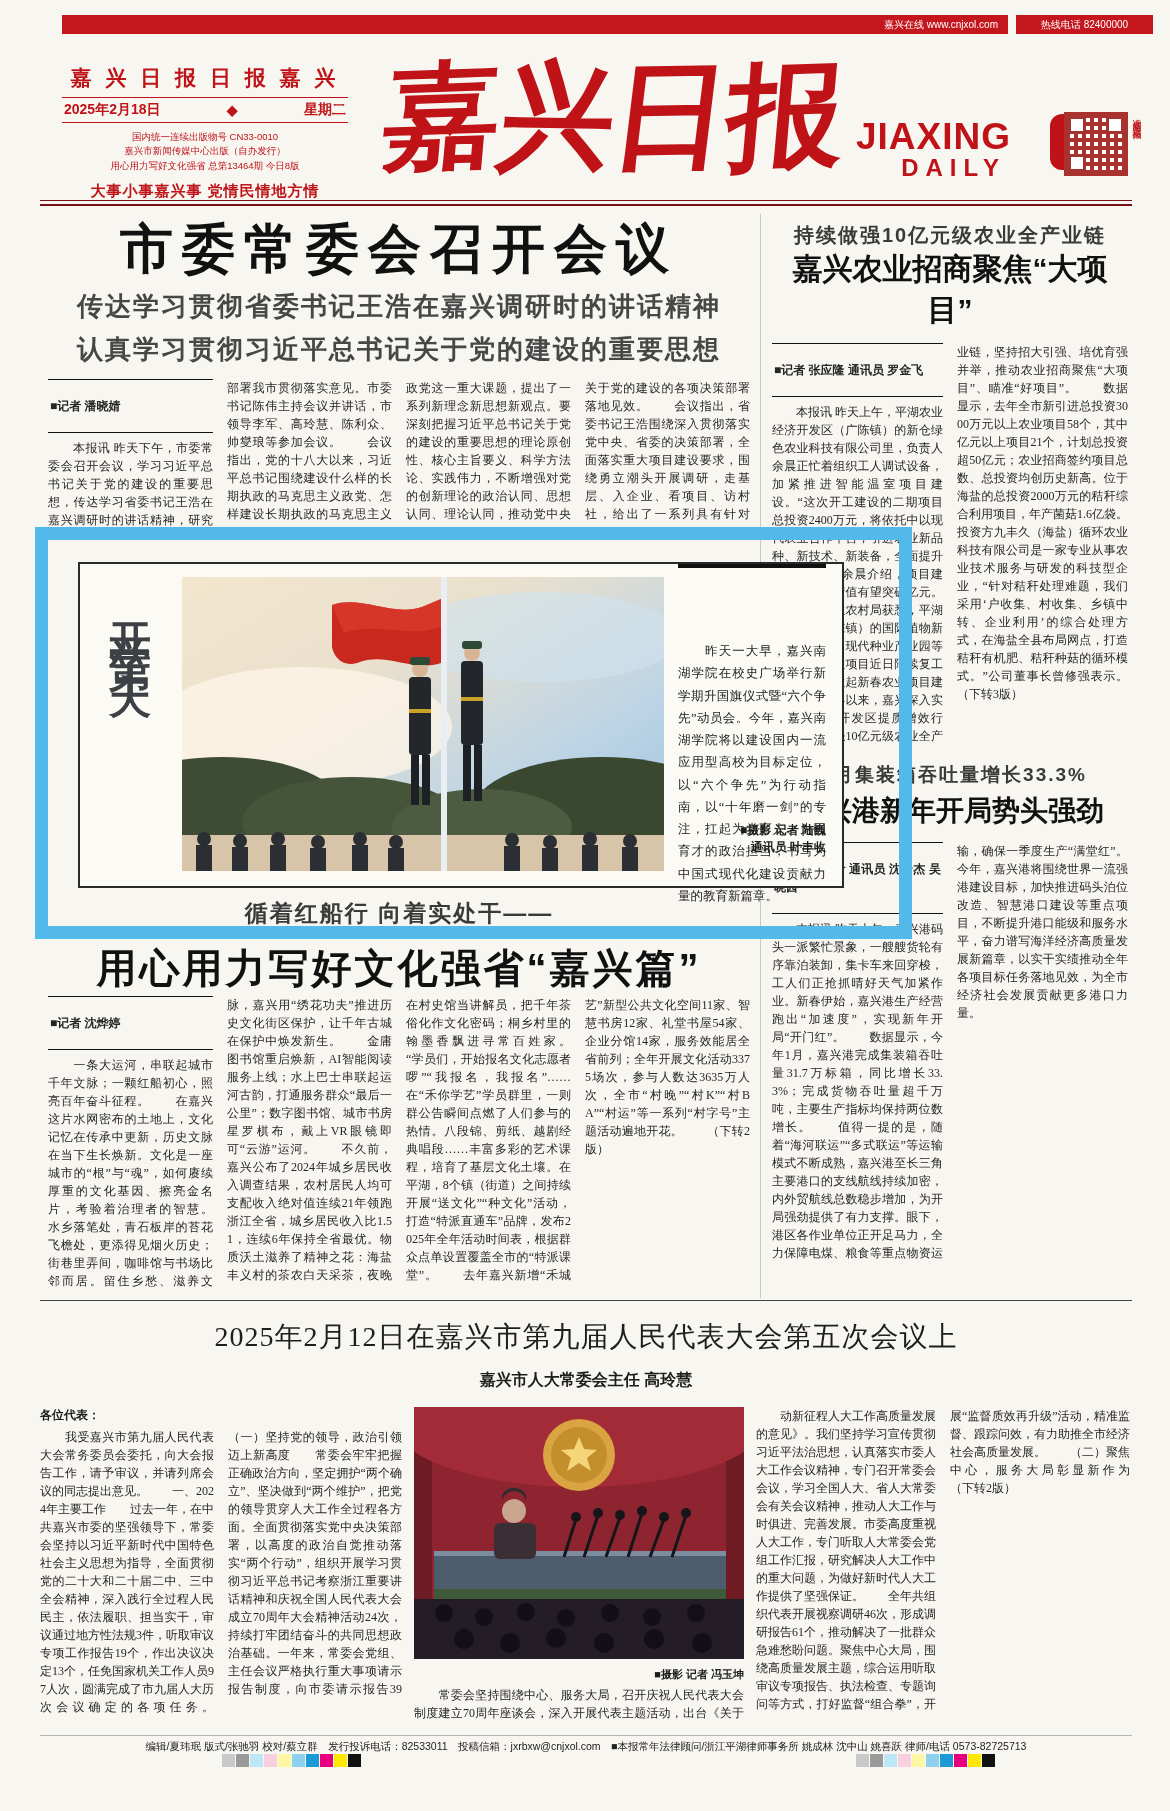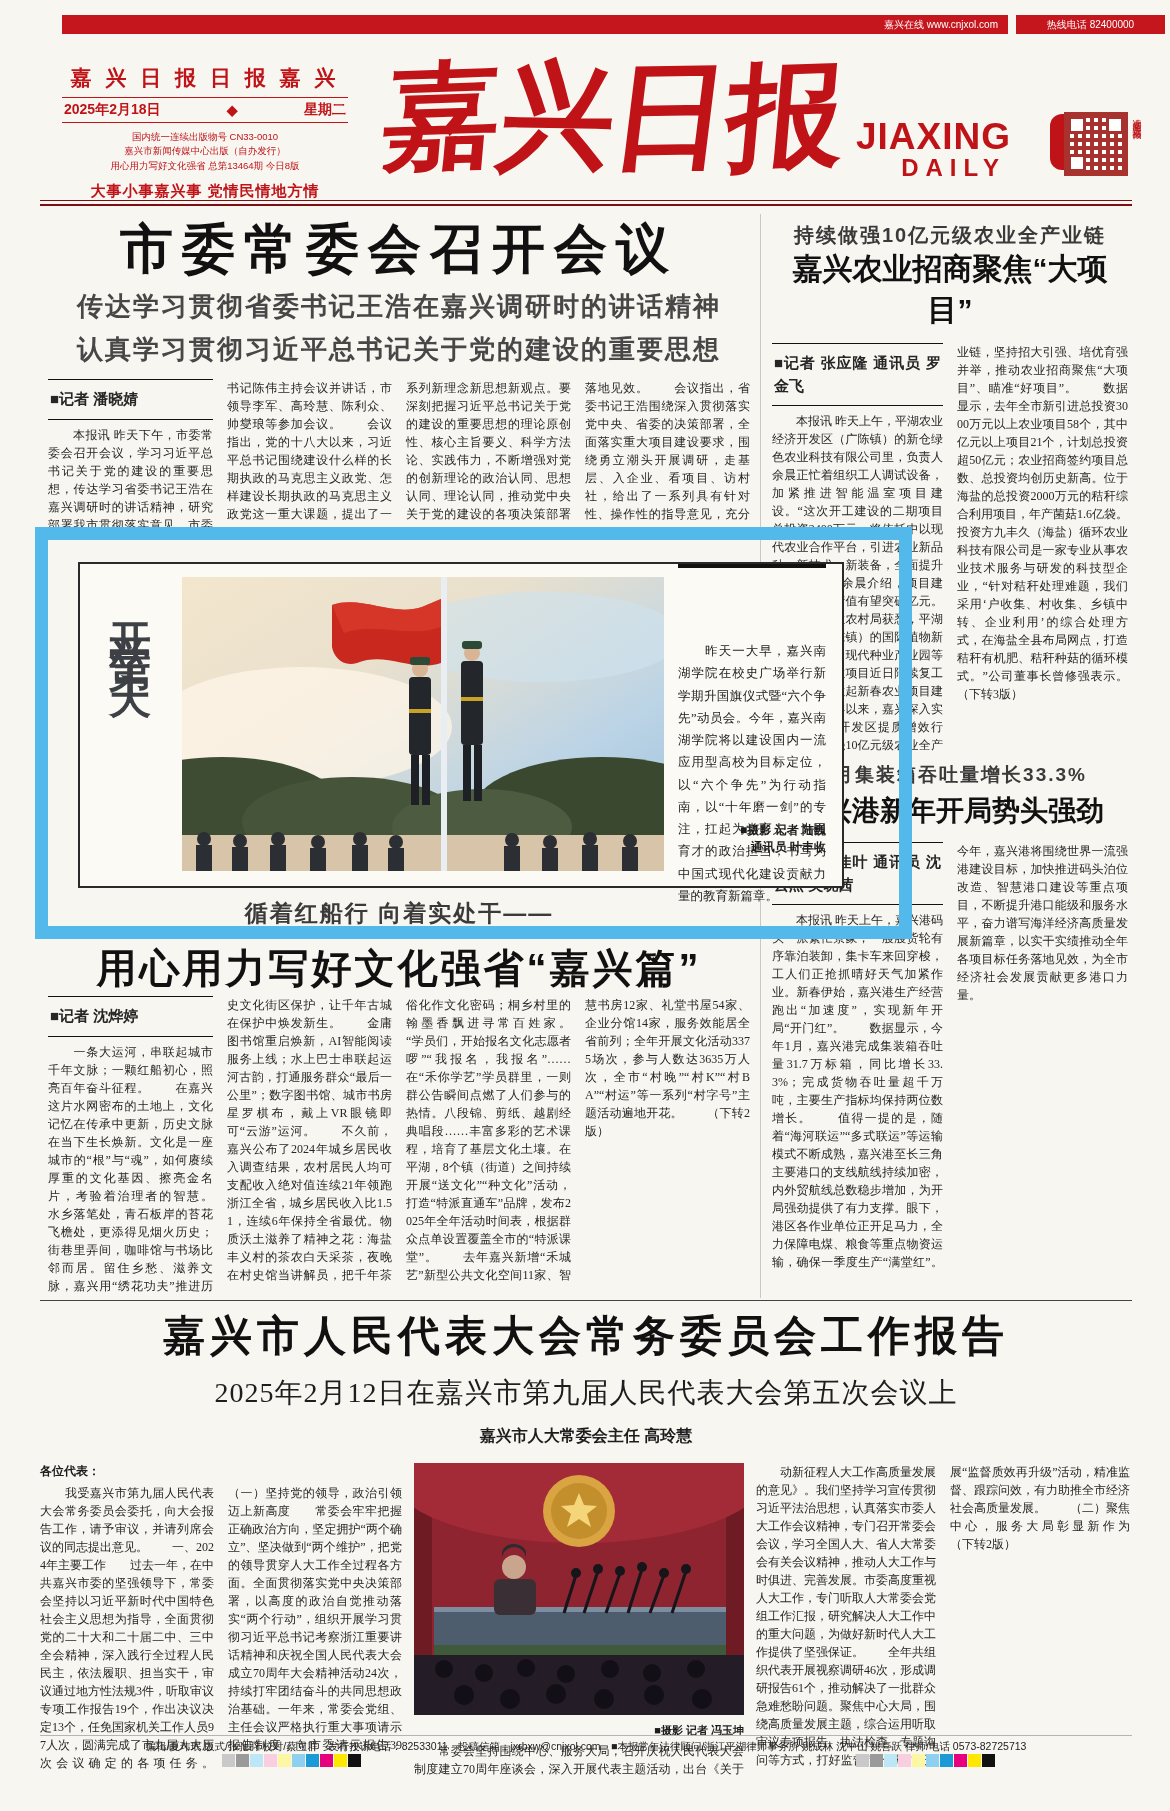--- a/index.html
+++ b/index.html
@@ -4,22 +4,22 @@
 <style>
   html,body{margin:0;padding:0;background:#e9e7e2;}
   #page{position:relative;width:1170px;height:1811px;margin:0 auto;background:#f8f6f1;overflow:hidden;
         font-family:"Liberation Sans",sans-serif;color:#1c1c1c;}
   .abs{position:absolute;}
   .red{color:#bf1318;}
   .ctr{text-align:center;}
   .serif{font-family:"Liberation Serif","DejaVu Serif",serif;}
   .bodytxt{font-size:12px;line-height:1.5;text-align:justify;word-break:break-all;color:#262626;
            font-family:"Liberation Serif","DejaVu Serif",serif;column-gap:14px;column-fill:auto;overflow:hidden;}
-  .byline{font-weight:bold;font-size:15px;border-top:1.5px solid #111;border-bottom:1px solid #111;
-          padding:8px 2px;margin-bottom:6px;font-family:"Liberation Sans",sans-serif;break-inside:avoid;}
+  .byline{font-weight:bold;font-size:12px;border-top:1.5px solid #111;border-bottom:1px solid #111;
+          padding:17px 2px;margin-bottom:6px;font-family:"Liberation Sans",sans-serif;break-inside:avoid;}
   .kicker{font-weight:bold;color:#3a3a3a;letter-spacing:2px;}
   .headline{font-weight:bold;color:#111;}
   .topbar{background:#c5161d;color:#fff;font-size:10px;line-height:19px;}
   .mast-small{font-size:9.5px;line-height:1.5;color:#bf1318;text-align:center;}
   .rule-dbl{border-top:1px solid #7a1016;border-bottom:2px solid #7a1016;height:3px;}
   .vline{border-left:1px solid #c9c9c9;}
   .title-char{font-family:"Liberation Serif","DejaVu Serif",serif;font-weight:bold;color:#bf1318;
               font-size:116px;display:inline-block;transform:skewX(-7deg) rotate(-2deg);margin-right:-6px;}
   .qr{background:
       repeating-linear-gradient(0deg,#a8322e 0 4px,transparent 4px 8px),
@@ -30,21 +30,21 @@
   .capt{font-size:12.5px;line-height:1.78;text-align:justify;word-break:break-all;
         font-family:"Liberation Serif","DejaVu Serif",serif;color:#222;}
   .overlay{border:13px solid #53b9ea;pointer-events:none;z-index:20;}
 </style>
 </head>
 <body>
 
 <div id="page">
 
   <div class="abs topbar" style="left:62px;top:15px;width:946px;text-align:right;padding-right:10px;box-sizing:border-box;">嘉兴在线 www.cnjxol.com</div>
-  <div class="abs topbar ctr" style="left:1016px;top:15px;width:149px;">热线电话 82400000</div>
+  <div class="abs topbar ctr" style="left:1016px;top:15px;width:137px;">热线电话 82400000</div>
 
   <div class="abs" style="left:62px;top:64px;width:286px;">
     <div class="red" style="font-size:21px;font-weight:bold;letter-spacing:4px;text-align:center;">嘉 兴 日 报 日 报 嘉 兴</div>
     <div class="red" style="margin-top:5px;border-top:1.5px solid #bf1318;border-bottom:1.5px solid #bf1318;
          padding:3px 2px;font-size:14px;font-weight:bold;display:flex;justify-content:space-between;align-items:center;">
       <span>2025年2月18日</span>
       <span>◆</span>
       <span>星期二</span>
     </div>
     <div class="mast-small" style="margin-top:7px;">国内统一连续出版物号 CN33-0010</div>
@@ -186,21 +186,20 @@
     <div class="headline ctr" style="font-size:40px;letter-spacing:3px;margin-top:12px;">用心用力写好文化强省“嘉兴篇”</div>
     <div class="bodytxt" style="margin-top:0;column-count:4;height:300px;">
       <div class="byline">■记者 沈烨婷</div>
       <span>　　一条大运河，串联起城市千年文脉；一颗红船初心，照亮百年奋斗征程。　　在嘉兴这片水网密布的土地上，文化记忆在传承中更新，历史文脉在当下生长焕新。文化是一座城市的“根”与“魂”，如何赓续厚重的文化基因、擦亮金名片，考验着治理者的智慧。　　水乡落笔处，青石板岸的苔花飞檐处，更添得见烟火历史；街巷里弄间，咖啡馆与书场比邻而居。留住乡愁、滋养文脉，嘉兴用“绣花功夫”推进历史文化街区保护，让千年古城在保护中焕发新生。　　金庸图书馆重启焕新，AI智能阅读服务上线；水上巴士串联起运河古韵，打通服务群众“最后一公里”；数字图书馆、城市书房星罗棋布，戴上VR眼镜即可“云游”运河。　　不久前，嘉兴公布了2024年城乡居民收入调查结果，农村居民人均可支配收入绝对值连续21年领跑浙江全省，城乡居民收入比1.51，连续6年保持全省最优。物质沃土滋养了精神之花：海盐丰义村的茶农白天采茶，夜晚在村史馆当讲解员，把千年茶俗化作文化密码；桐乡村里的翰墨香飘进寻常百姓家。　　“学员们，开始报名文化志愿者啰”“我报名，我报名”……在“禾你学艺”学员群里，一则群公告瞬间点燃了人们参与的热情。八段锦、剪纸、越剧经典唱段……丰富多彩的艺术课程，培育了基层文化土壤。在平湖，8个镇（街道）之间持续开展“送文化”“种文化”活动，打造“特派直通车”品牌，发布2025年全年活动时间表，根据群众点单设置覆盖全市的“特派课堂”。　　去年嘉兴新增“禾城艺”新型公共文化空间11家、智慧书房12家、礼堂书屋54家、企业分馆14家，服务效能居全省前列；全年开展文化活动3375场次，参与人数达3635万人次，全市“村晚”“村K”“村BA”“村运”等一系列“村字号”主题活动遍地开花。　　（下转2版）</span>
     </div>
   </div>
 
   <div class="abs" style="left:40px;top:1300px;width:1092px;border-top:1px solid #444;"></div>
 
   <div class="abs" style="left:40px;top:1308px;width:1092px;">
-    <div class="headline ctr" style="font-size:42px;letter-spacing:5px;">嘉兴市人民代表大会常务委员会工作报告</div>
     <div class="ctr serif" style="font-size:28px;color:#1e1e1e;margin-top:10px;letter-spacing:1px;">2025年2月12日在嘉兴市第九届人民代表大会第五次会议上</div>
     <div class="ctr" style="font-size:16px;font-weight:bold;margin-top:14px;">嘉兴市人大常委会主任  高玲慧</div>
 
     <div style="display:flex;gap:12px;margin-top:16px;">
       <div style="width:362px;">
         <div style="font-size:12px;font-weight:bold;margin-bottom:4px;font-family:'Liberation Serif',serif;">各位代表：</div>
         <div class="bodytxt" style="column-count:2;height:296px;">　　我受嘉兴市第九届人民代表大会常务委员会委托，向大会报告工作，请予审议，并请列席会议的同志提出意见。　　一、2024年主要工作　　过去一年，在中共嘉兴市委的坚强领导下，常委会坚持以习近平新时代中国特色社会主义思想为指导，全面贯彻党的二十大和二十届二中、三中全会精神，深入践行全过程人民民主，依法履职、担当实干，审议通过地方性法规3件，听取审议专项工作报告19个，作出决议决定13个，任免国家机关工作人员97人次，圆满完成了市九届人大历次会议确定的各项任务。　　（一）坚持党的领导，政治引领迈上新高度　　常委会牢牢把握正确政治方向，坚定拥护“两个确立”、坚决做到“两个维护”，把党的领导贯穿人大工作全过程各方面。全面贯彻落实党中央决策部署，以高度的政治自觉推动落实“两个行动”，组织开展学习贯彻习近平总书记考察浙江重要讲话精神和庆祝全国人民代表大会成立70周年大会精神活动24次，持续打牢团结奋斗的共同思想政治基础。一年来，常委会党组、主任会议严格执行重大事项请示报告制度，向市委请示报告39个，确保党的主张通过法定程序成为全市人民的共同意志。</div>
       </div>
 
       <div style="width:330px;">

